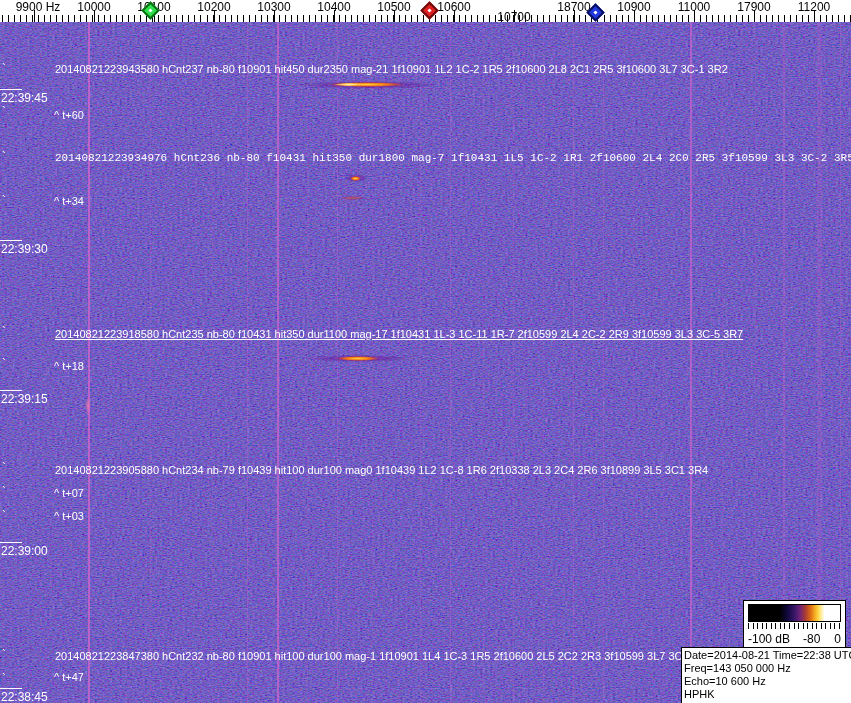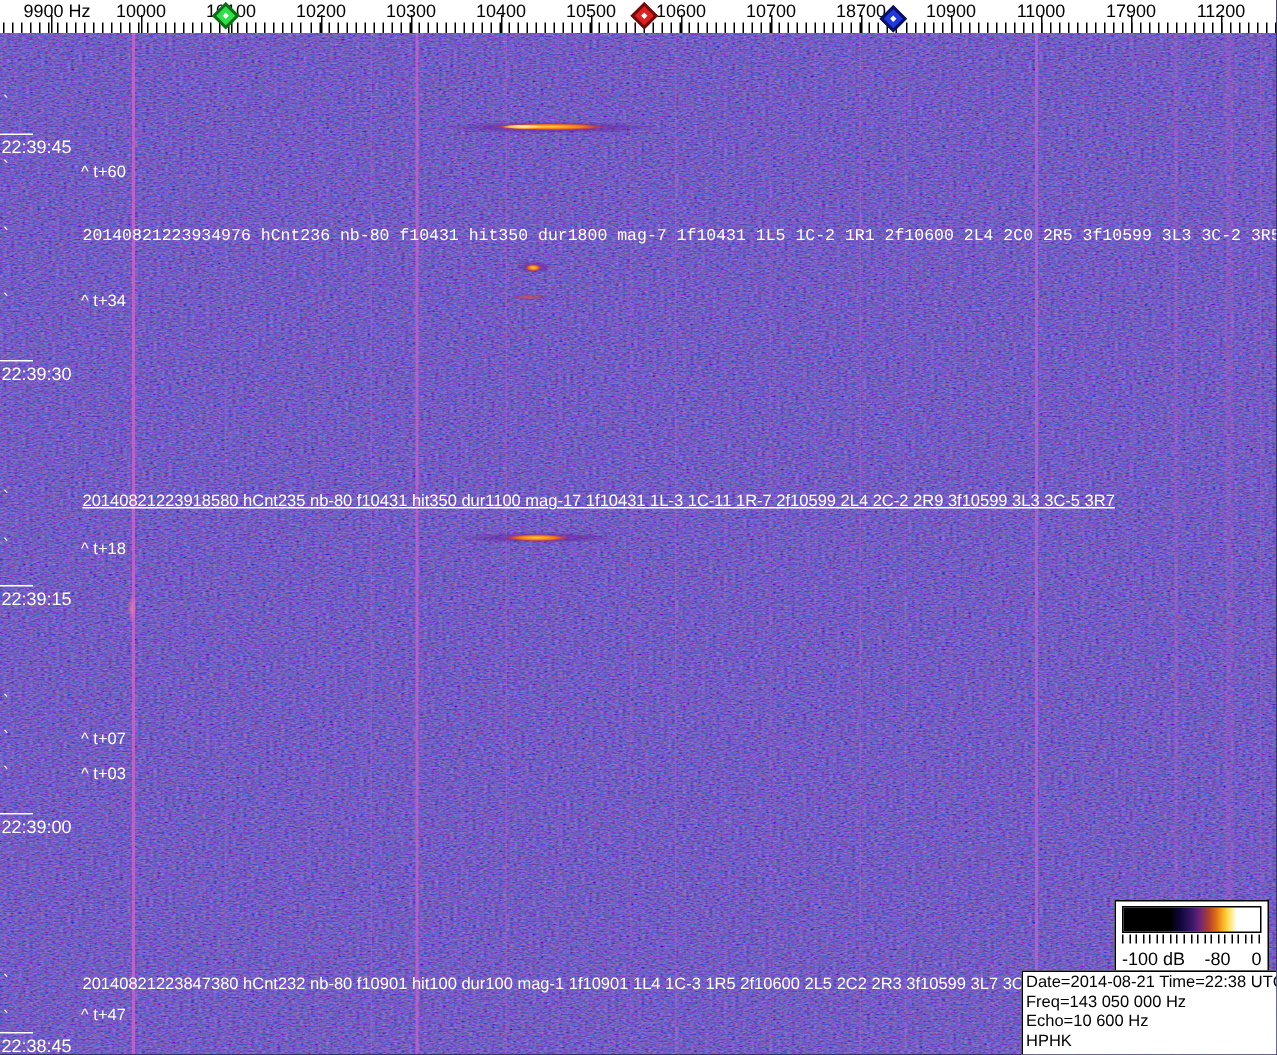--- a/index.html
+++ b/index.html
@@ -99,25 +99,27 @@
       <div class="etick" style="top: 105px;">`</div>
       <div class="etick" style="top: 150px;">`</div>
       <div class="etick" style="top: 194px;">`</div>
       <div class="etick" style="top: 325px;">`</div>
       <div class="etick" style="top: 357px;">`</div>
       <div class="etick" style="top: 461px;">`</div>
       <div class="etick" style="top: 485px;">`</div>
       <div class="etick" style="top: 509px;">`</div>
       <div class="etick" style="top: 648px;">`</div>
       <div class="etick" style="top: 672px;">`</div>
+      <div class="dtext" style="top: 63px;">20140821223943580 hCnt237 nb-80 f10901 hit450 dur2350 mag-21 1f10901 1L2 1C-2 1R5 2f10600 2L8 2C1 2R5 3f10600 3L7 3C-1 3R2</div>
       <div class="dtext toff" style="top: 109px;">^ t+60</div>
       <div class="dtext" style="top: 152px; font-family: Liberation Mono, monospace;">20140821223934976 hCnt236 nb-80 f10431 hit350 dur1800 mag-7 1f10431 1L5 1C-2 1R1 2f10600 2L4 2C0 2R5 3f10599 3L3 3C-2 3R5</div>
       <div class="dtext toff" style="top: 195px;">^ t+34</div>
       <div class="dtext" style="top: 328px; text-decoration: underline;">20140821223918580 hCnt235 nb-80 f10431 hit350 dur1100 mag-17 1f10431 1L-3 1C-11 1R-7 2f10599 2L4 2C-2 2R9 3f10599 3L3 3C-5 3R7</div>
       <div class="dtext toff" style="top: 360px;">^ t+18</div>
+      <div class="dtext" style="top: 464px;">20140821223905880 hCnt234 nb-79 f10439 hit100 dur100 mag0 1f10439 1L2 1C-8 1R6 2f10338 2L3 2C4 2R6 3f10899 3L5 3C1 3R4</div>
       <div class="dtext toff" style="top: 487px;">^ t+07</div>
       <div class="dtext toff" style="top: 510px;">^ t+03</div>
       <div class="dtext" style="top: 650px;">20140821223847380 hCnt232 nb-80 f10901 hit100 dur100 mag-1 1f10901 1L4 1C-3 1R5 2f10600 2L5 2C2 2R3 3f10599 3L7 3C-1</div>
       <div class="dtext toff" style="top: 671px;">^ t+47</div>
     </div>
 
   <div class="ruler">
       <div class="tickm" style="left: 2px;"></div>
       <div class="tickm" style="left: 8.015px;"></div>
       <div class="tickm" style="left: 14.03px;"></div>
@@ -275,21 +277,21 @@
       <div class="tickM" style="left: 754px;"></div>
       <div class="tickM" style="left: 814px;"></div>
       <div class="rlabel" style="left: 38px;">9900 Hz</div>
       <div class="rlabel" style="left: 94px;">10000</div>
       <div class="rlabel" style="left: 154px;">10100</div>
       <div class="rlabel" style="left: 214px;">10200</div>
       <div class="rlabel" style="left: 274px;">10300</div>
       <div class="rlabel" style="left: 334px;">10400</div>
       <div class="rlabel" style="left: 394px;">10500</div>
       <div class="rlabel" style="left: 454px;">10600</div>
-      <div class="rlabel" style="left: 514px;">10700</div>
+      <div class="rlabel" style="left: 514px; margin-top: 10px;">10700</div>
       <div class="rlabel" style="left: 574px;">18700</div>
       <div class="rlabel" style="left: 634px;">10900</div>
       <div class="rlabel" style="left: 694px;">11000</div>
       <div class="rlabel" style="left: 754px;">17900</div>
       <div class="rlabel" style="left: 814px;">11200</div>
       <div class="diamond" style="left: 144px; top: 4px; background: rgb(46, 224, 74); border-color: rgb(12, 110, 20);">
         <div class="ddot"></div>
       </div>
       <div class="diamond" style="left: 423px; top: 4px; background: rgb(224, 32, 32); border-color: rgb(110, 12, 12);">
         <div class="ddot"></div>

